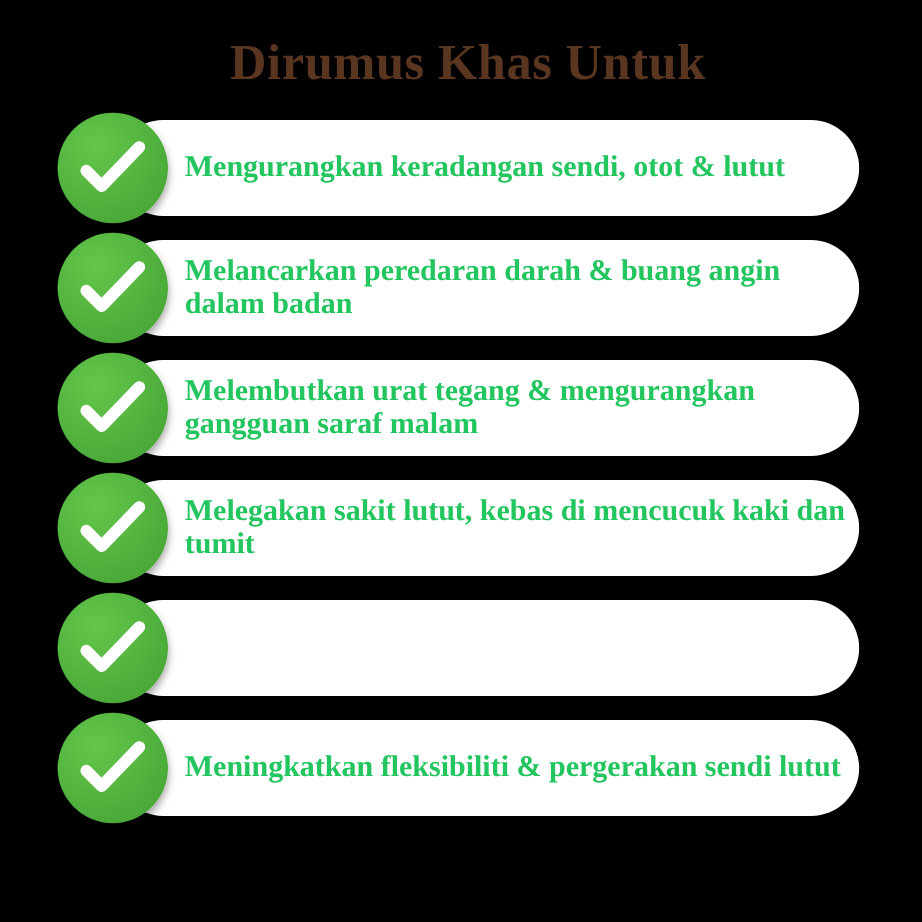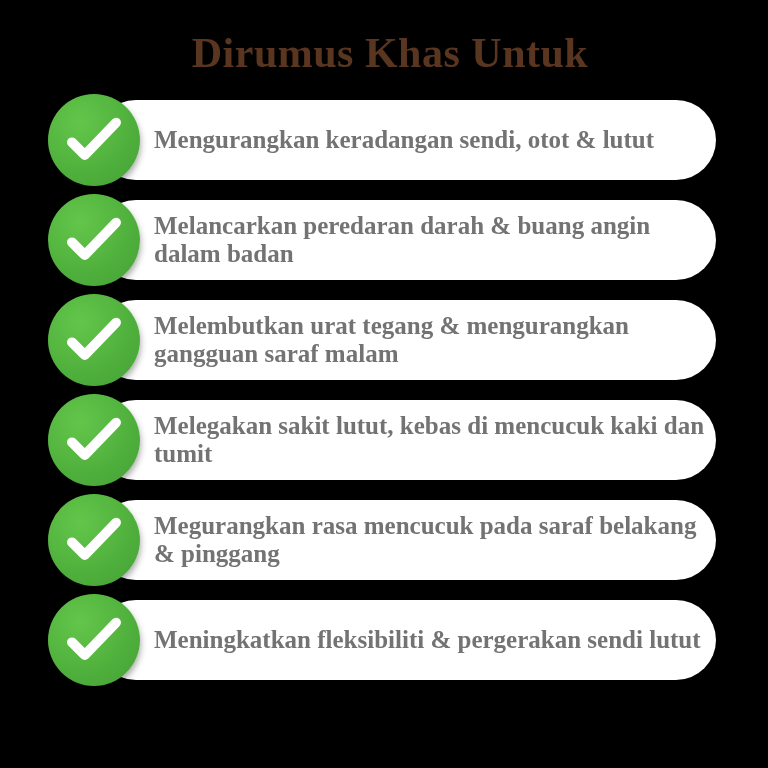--- a/index.html
+++ b/index.html
@@ -80,21 +80,21 @@
     display: block;
     width: 58px;
     height: 58px;
   }
 
   .item-text {
     position: relative;
     z-index: 4;
     margin-left: 14px;
     padding-right: 18px;
-    color: #737373;
+    color: #22c55e;
     font-family: "Liberation Serif", serif;
     font-weight: bold;
     font-size: 25px;
     line-height: 1.14;
     letter-spacing: 0px;
     max-width: 560px;
   }
 </style>
 </head>
 <body>
@@ -145,21 +145,20 @@
       <div class="item-text">Melegakan sakit lutut, kebas di mencucuk kaki dan tumit</div>
     </div>
 
     <div class="item">
       <div class="pill"></div>
       <div class="check-badge">
         <svg viewBox="0 0 100 100" aria-hidden="true">
           <path d="M12 54 L34 76 L88 20" fill="none" stroke="#ffffff" stroke-width="17" stroke-linecap="round" stroke-linejoin="round"></path>
         </svg>
       </div>
-      <div class="item-text">Megurangkan rasa mencucuk pada saraf belakang &amp; pinggang</div>
     </div>
 
     <div class="item">
       <div class="pill"></div>
       <div class="check-badge">
         <svg viewBox="0 0 100 100" aria-hidden="true">
           <path d="M12 54 L34 76 L88 20" fill="none" stroke="#ffffff" stroke-width="17" stroke-linecap="round" stroke-linejoin="round"></path>
         </svg>
       </div>
       <div class="item-text">Meningkatkan fleksibiliti &amp; pergerakan sendi lutut</div>

